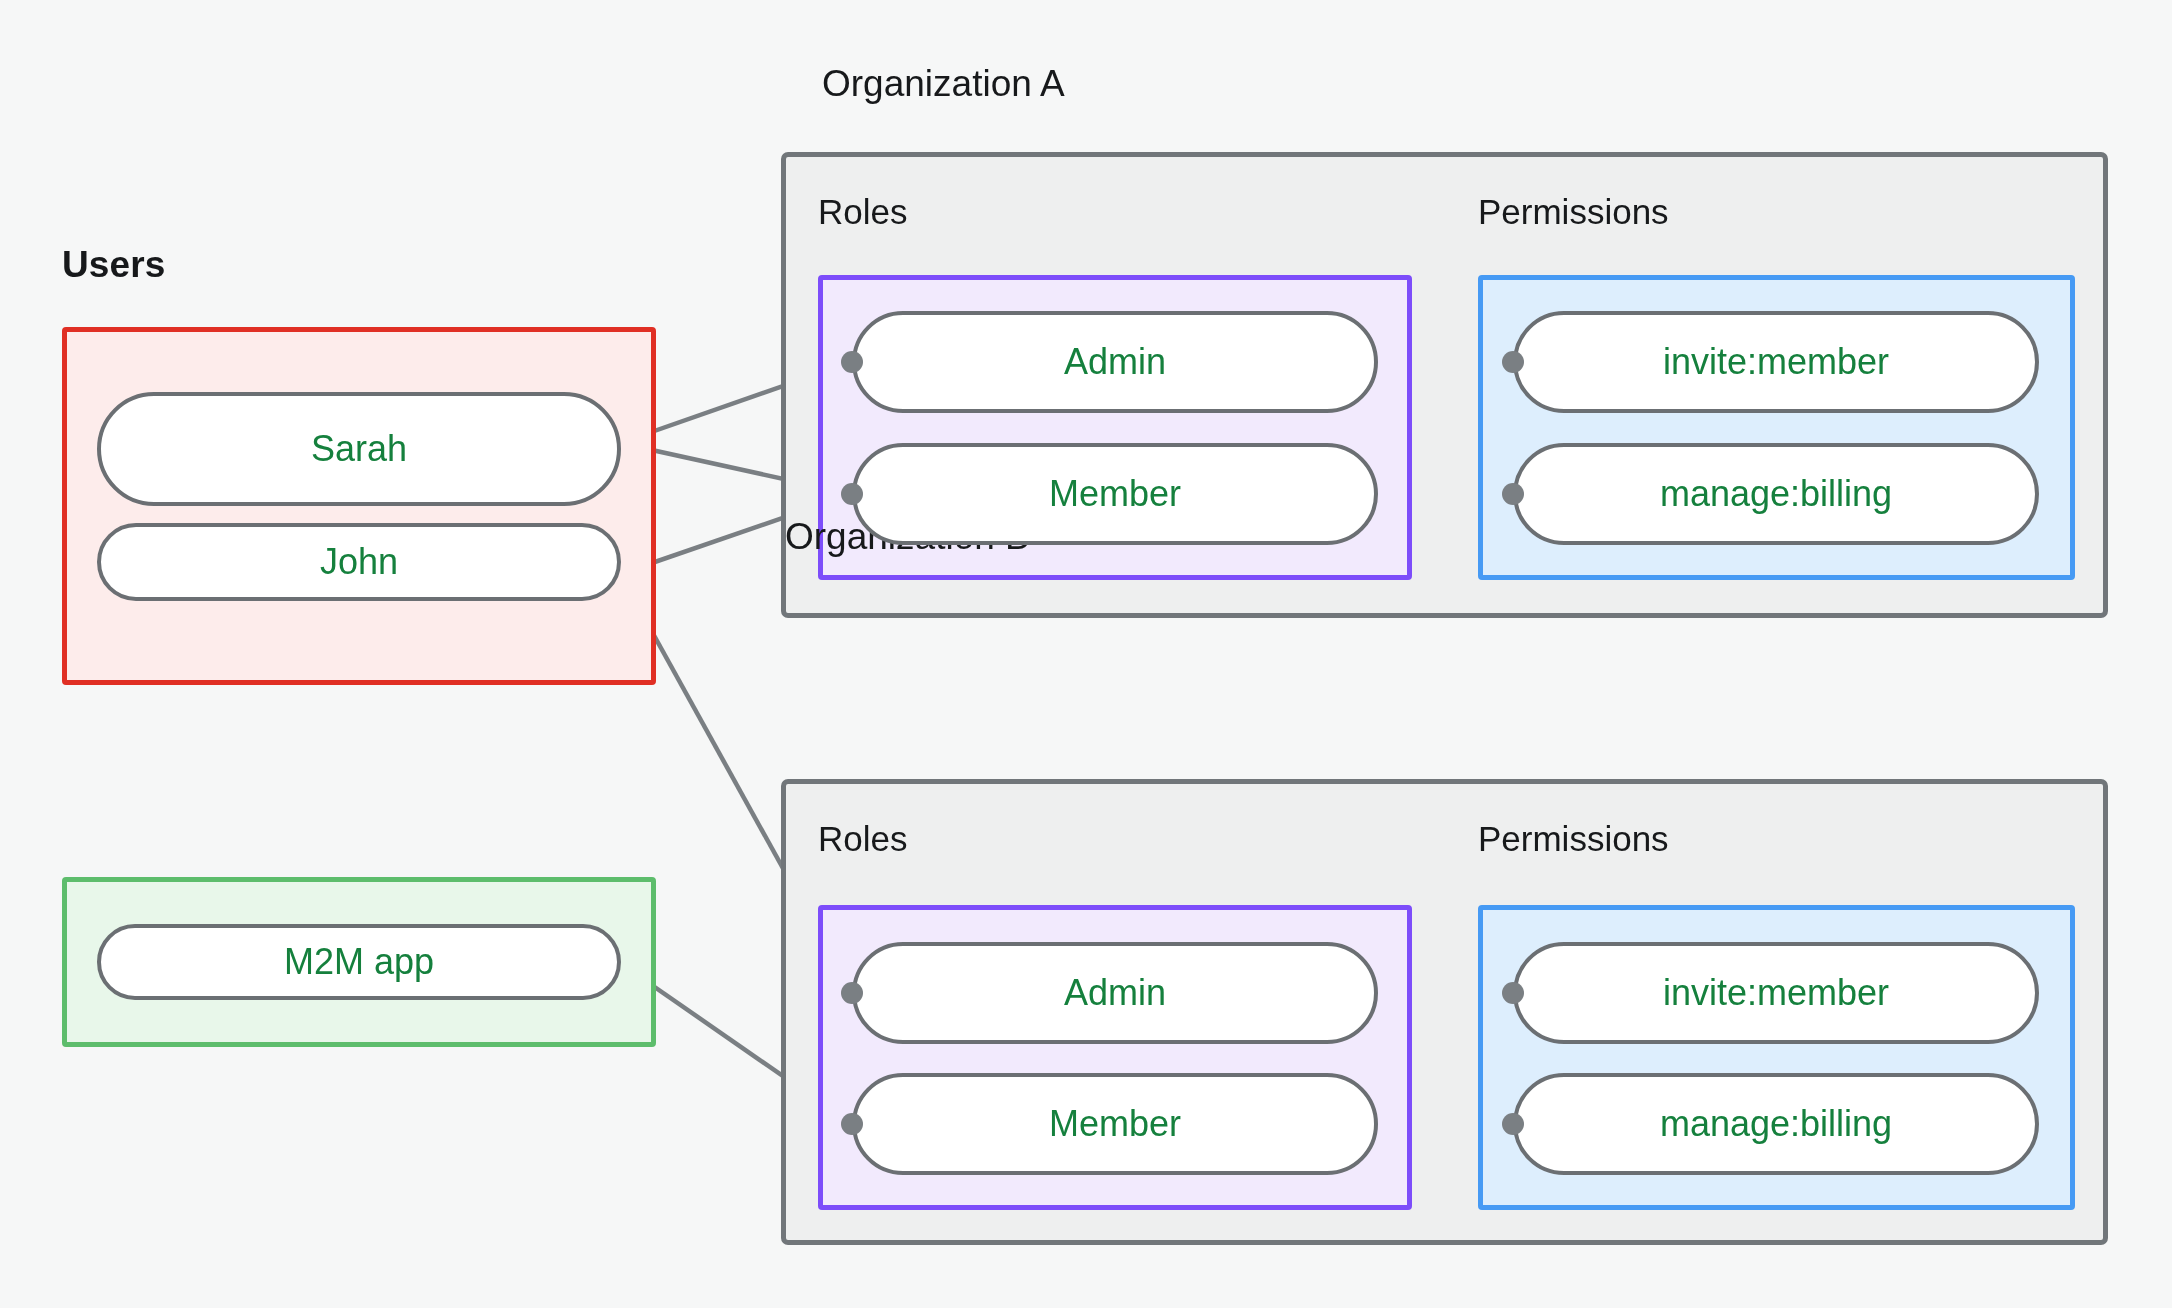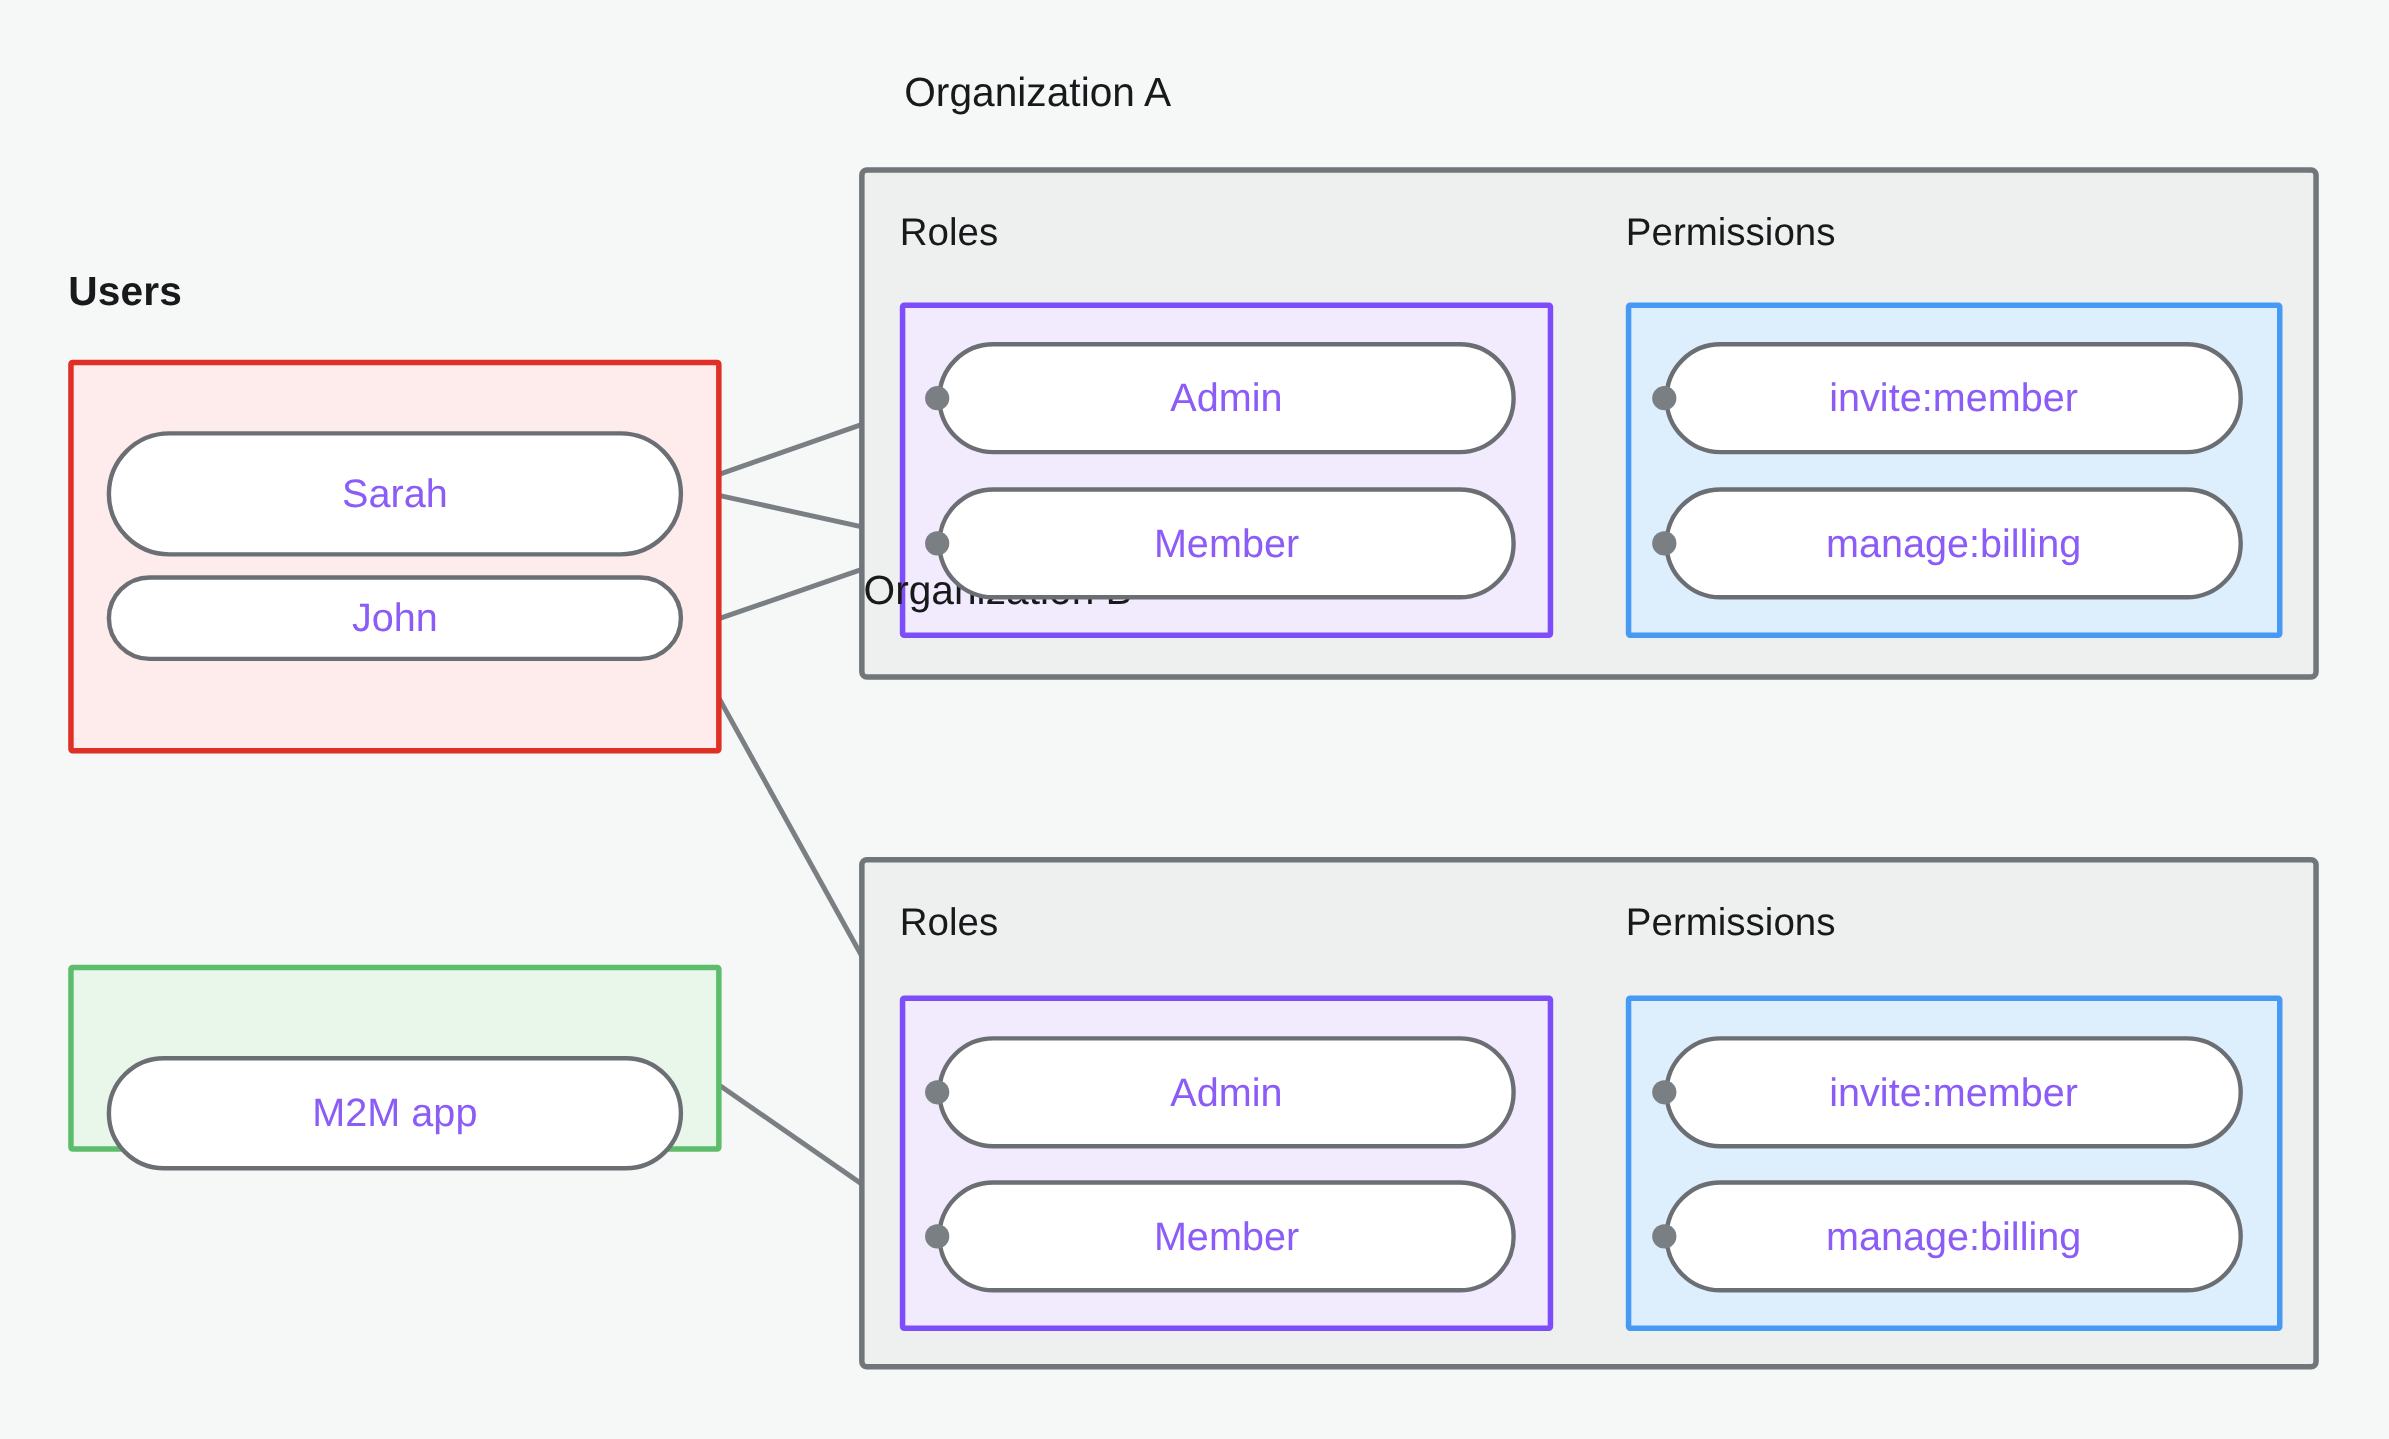--- a/index.html
+++ b/index.html
@@ -91,21 +91,21 @@
   .pill {
     position: absolute;
     box-sizing: border-box;
     background: #ffffff;
     border: 4px solid #6b6f73;
     border-radius: 9999px;
     display: flex;
     align-items: center;
     justify-content: center;
     font-size: 36px;
-    color: #8b5cf6;
+    color: #15803d;
     z-index: 4;
     white-space: nowrap;
   }
   .dot {
     position: absolute;
     width: 22px;
     height: 22px;
     border-radius: 50%;
     background: #7a7f83;
     z-index: 5;
@@ -148,21 +148,21 @@
 
   <div class="box box-users" style="left:62px; top:327px; width:594px; height:358px;"></div>
 
   <div class="pill" style="left:97px; top:392px; width:524px; height:114px;">Sarah</div>
 
   <div class="pill" style="left:97px; top:523px; width:524px; height:78px;">John</div>
 
 
   <div class="box box-m2m" style="left:62px; top:877px; width:594px; height:170px;"></div>
 
-  <div class="pill" style="left:97px; top:960px; width:524px; height:104px;">M2M app</div>
+  <div class="pill" style="left:97px; top:924px; width:524px; height:76px;">M2M app</div>
 
   <div class="org-title" style="left:822px; top:63px;">Organization A</div>
 
   <div class="box box-org" style="left:781px; top:152px; width:1327px; height:466px;"></div>
 
   <div class="section-title" style="left:818px; top:192px;">Roles</div>
 
   <div class="section-title" style="left:1478px; top:192px;">Permissions</div>
 
   <div class="box box-roles" style="left:818px; top:275px; width:594px; height:305px;"></div>

